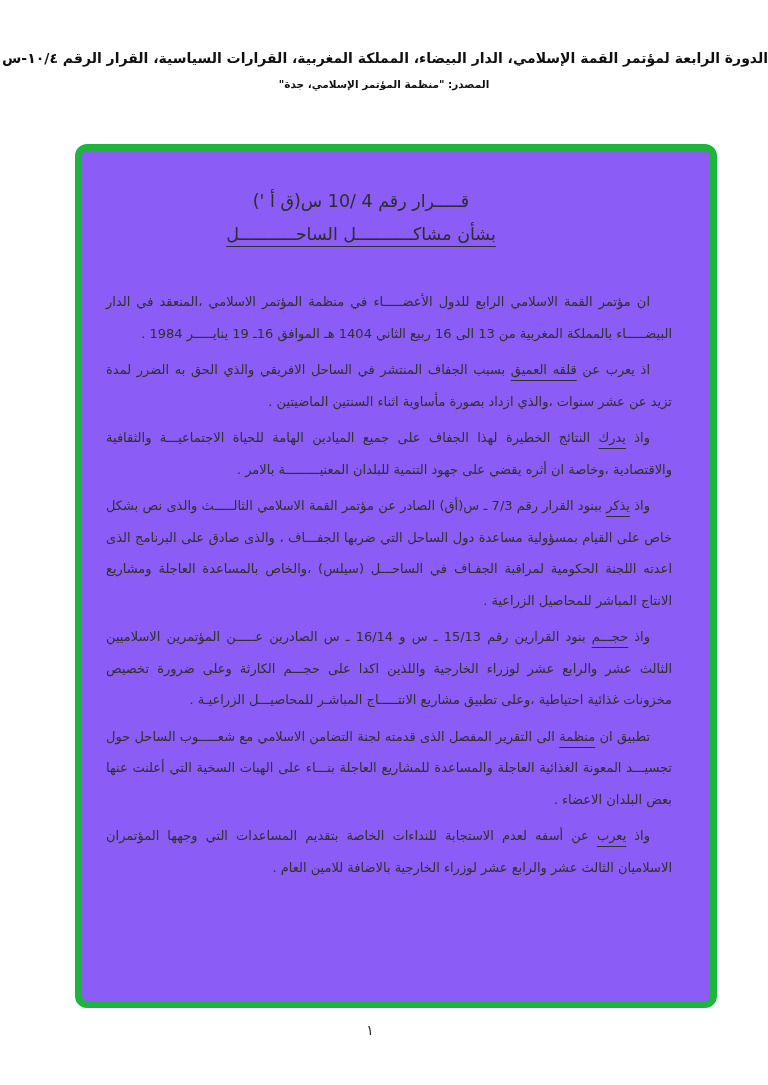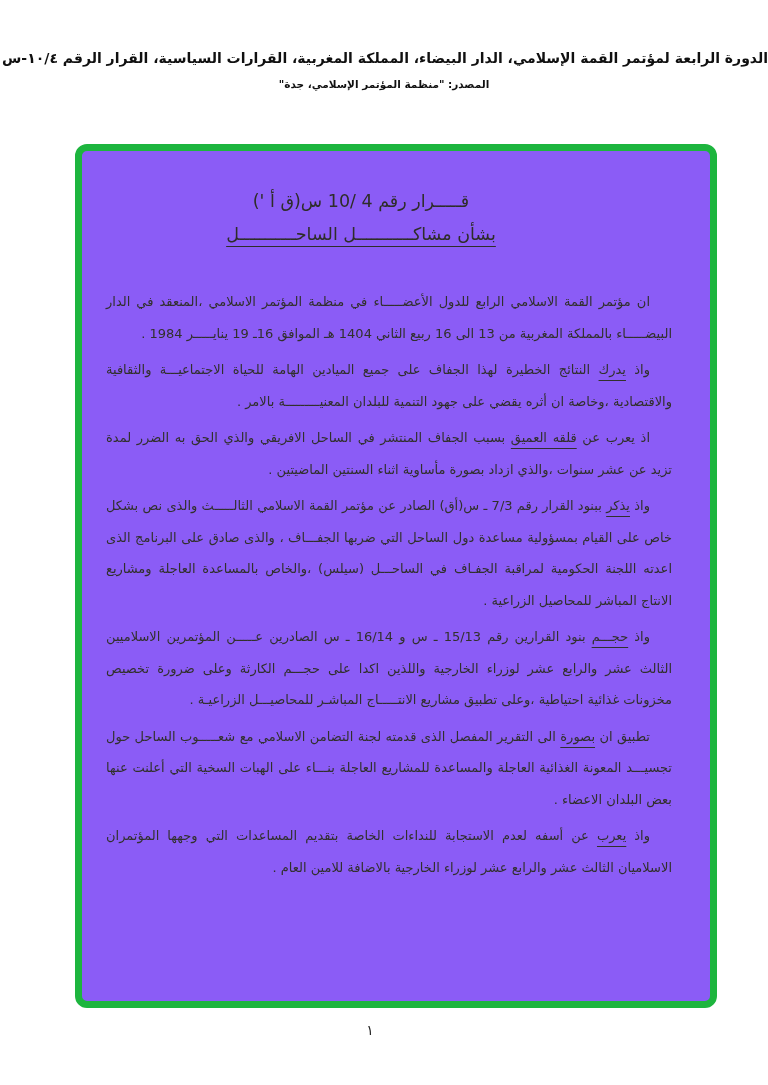--- a/index.html
+++ b/index.html
@@ -63,24 +63,24 @@
 <div class="frame" style="border-color: rgb(29, 181, 62);">
   <div class="doc">
 
     <div class="doc-title">
       <div class="t1"><span>قـــــرار رقم </span><span class="num-ltr">10/ 4</span><span> س(ق أ ')</span></div>
       <div class="t2">بشأن مشاكـــــــــــل الساحـــــــــــل</div>
     </div>
 
     <div class="doc-body">
       <p class="para"><span></span><span class="u"></span><span>ان مؤتمر القمة الاسلامي الرابع للدول الأعضـــــاء في منظمة المؤتمر الاسلامي ،المنعقد في الدار البيضـــــاء بالمملكة المغربية من 13 الى 16 ربيع الثاني 1404 هـ الموافق 16ـ 19 ينايـــــر 1984 .</span></p>
+      <p class="para"><span>اذ يعرب عن </span><span class="u">قلقه العميق</span><span> بسبب الجفاف المنتشر في الساحل الافريقي والذي الحق به الضرر لمدة تزيد عن عشر سنوات ،والذي ازداد بصورة مأساوية اثناء السنتين الماضيتين .</span></p>
       <p class="para"><span>واذ </span><span class="u">يدرك</span><span> النتائج الخطيرة لهذا الجفاف على جميع الميادين الهامة للحياة الاجتماعيـــة والثقافية والاقتصادية ،وخاصة ان أثره يقضي على جهود التنمية للبلدان المعنيـــــــــة بالامر .</span></p>
-      <p class="para"><span>اذ يعرب عن </span><span class="u">قلقه العميق</span><span> بسبب الجفاف المنتشر في الساحل الافريقي والذي الحق به الضرر لمدة تزيد عن عشر سنوات ،والذي ازداد بصورة مأساوية اثناء السنتين الماضيتين .</span></p>
       <p class="para"><span>واذ </span><span class="u">يذكر</span><span> ببنود القرار رقم 7/3 ـ س(أق) الصادر عن مؤتمر القمة الاسلامي الثالـــــث والذى نص بشكل خاص على القيام بمسؤولية مساعدة دول الساحل التي ضربها الجفـــاف ، والذى صادق على البرنامج الذى اعدته اللجنة الحكومية لمراقبة الجفـاف في الساحـــل (سيلس) ،والخاص بالمساعدة العاجلة ومشاريع الانتاج المباشر للمحاصيل الزراعية .</span></p>
       <p class="para"><span>واذ </span><span class="u">حجـــم</span><span> بنود القرارين رقم 15/13 ـ س و 16/14 ـ س الصادرين عـــــن المؤتمرين الاسلاميين الثالث عشر والرابع عشر لوزراء الخارجية واللذين اكدا على حجـــم الكارثة وعلى ضرورة تخصيص مخزونات غذائية احتياطية ،وعلى تطبيق مشاريع الانتـــــاج المباشـر للمحاصيـــل الزراعيـة .</span></p>
-      <p class="para"><span>تطبيق ان </span><span class="u">بصورة</span><span> الى التقرير المفصل الذى قدمته لجنة التضامن الاسلامي مع شعـــــوب الساحل حول تجسيـــد المعونة الغذائية العاجلة والمساعدة للمشاريع العاجلة بنـــاء على الهبات السخية التي أعلنت عنها بعض البلدان الاعضاء .</span></p>
+      <p class="para"><span>تطبيق ان </span><span class="u">منظمة</span><span> الى التقرير المفصل الذى قدمته لجنة التضامن الاسلامي مع شعـــــوب الساحل حول تجسيـــد المعونة الغذائية العاجلة والمساعدة للمشاريع العاجلة بنـــاء على الهبات السخية التي أعلنت عنها بعض البلدان الاعضاء .</span></p>
       <p class="para"><span>واذ </span><span class="u">يعرب</span><span> عن أسفه لعدم الاستجابة للنداءات الخاصة بتقديم المساعدات التي وجهها المؤتمران الاسلاميان الثالث عشر والرابع عشر لوزراء الخارجية بالاضافة للامين العام .</span></p>
     </div>
 
   </div>
 </div>
 
 <div class="pagenum">١</div>
 
 </body></html>

